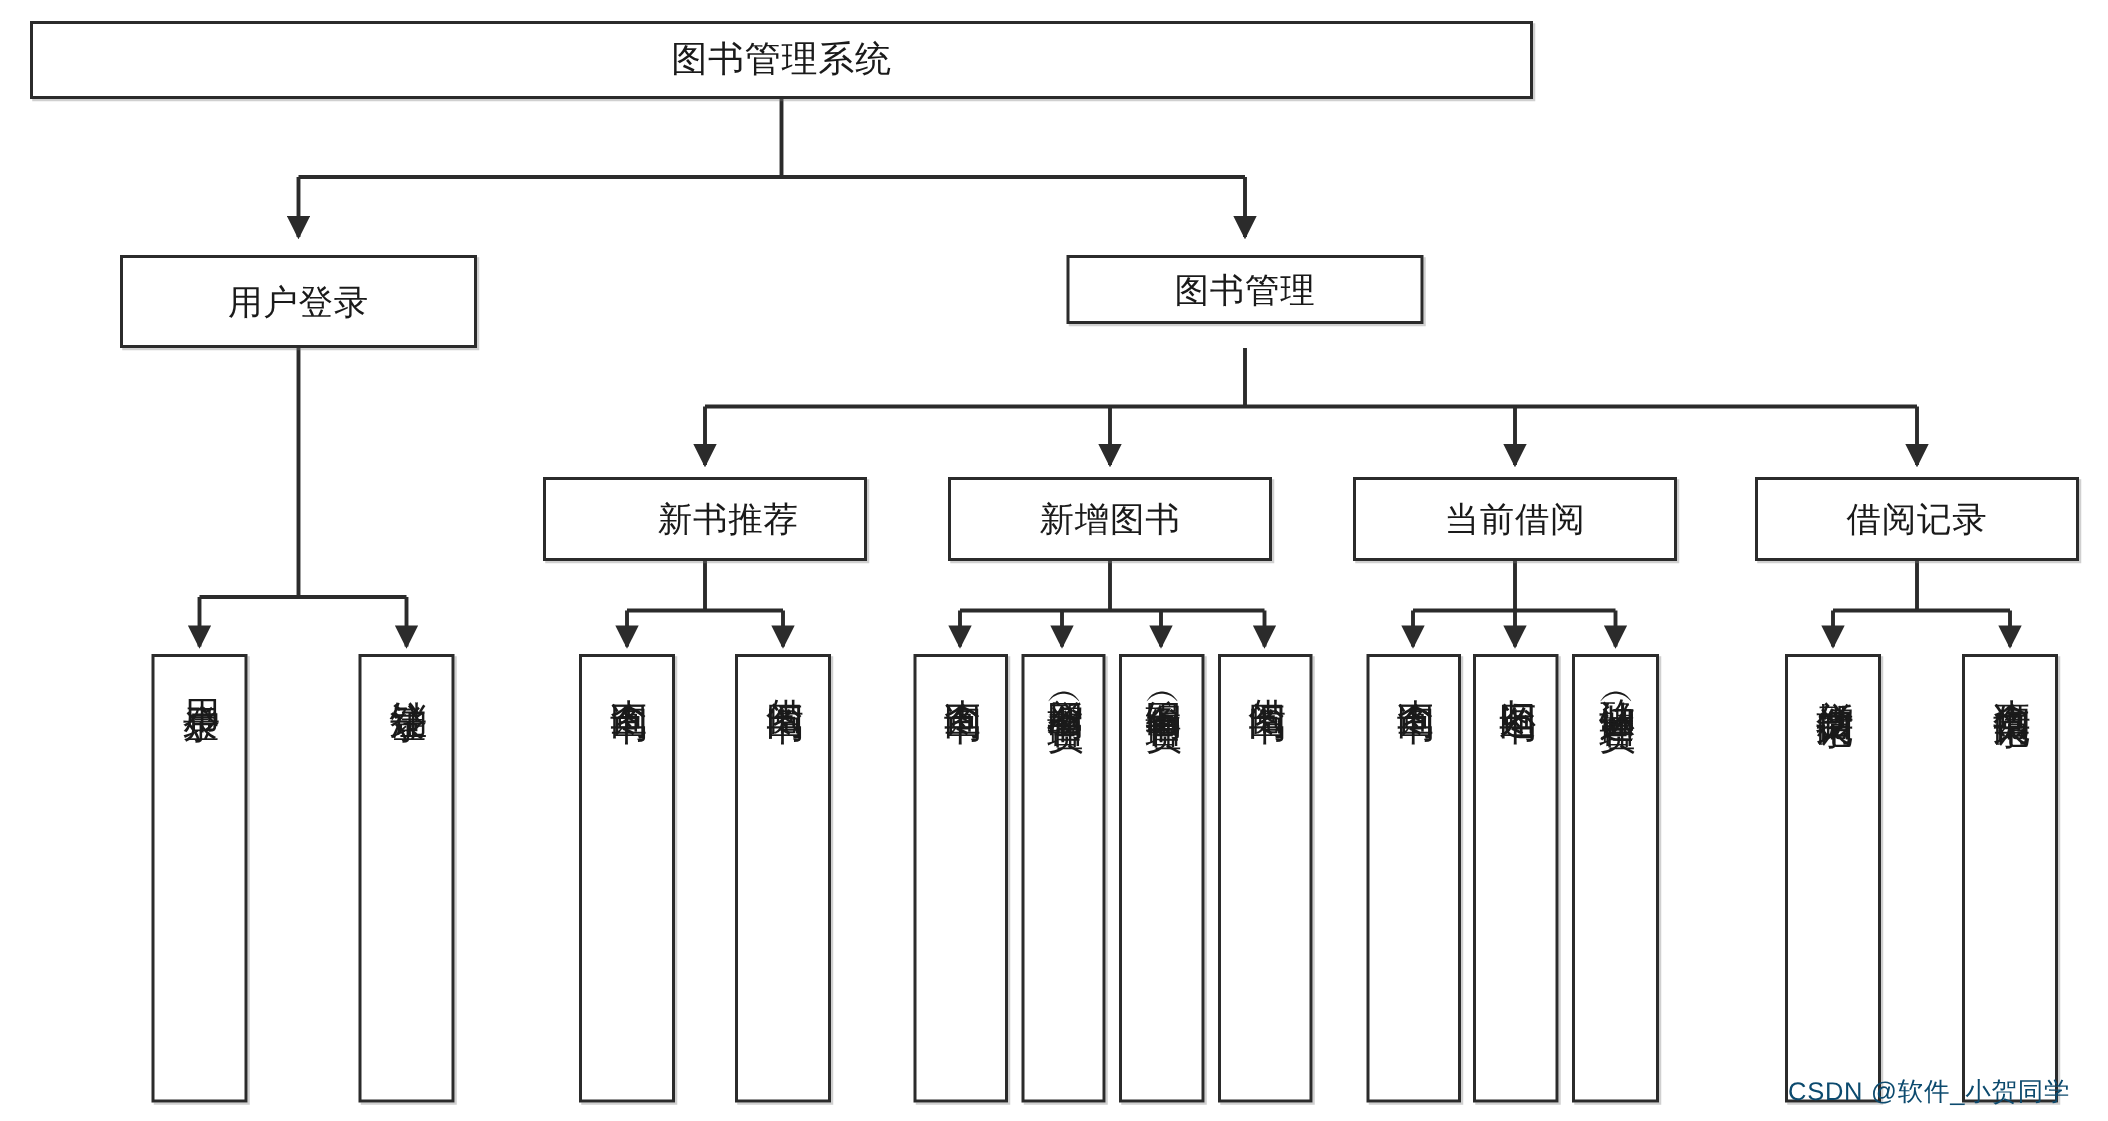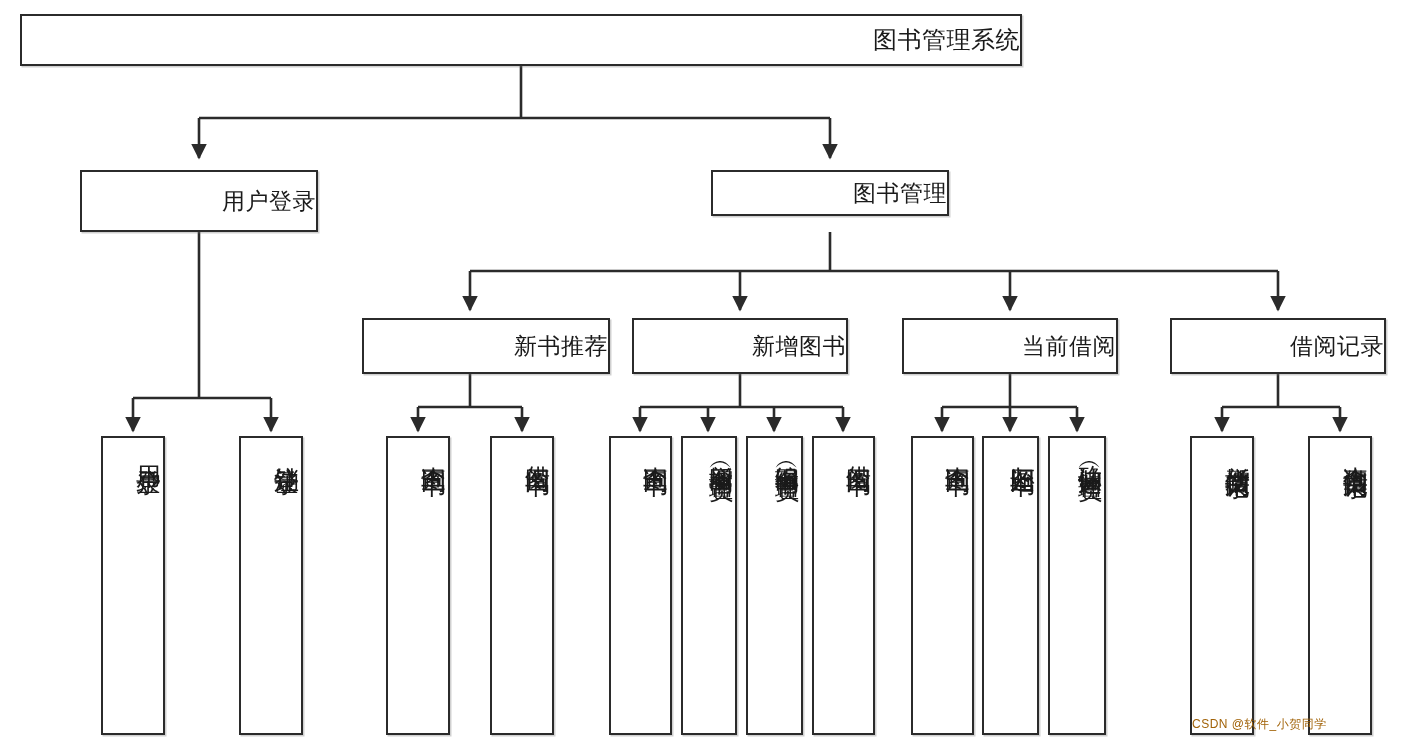--- a/index.html
+++ b/index.html
@@ -25,21 +25,21 @@
     height: 747px;
     pointer-events: none;
   }
   .node {
     position: absolute;
     box-sizing: border-box;
     border: 2.5px solid #2b2b2b;
     background: #ffffff;
     display: flex;
     align-items: center;
-    justify-content: flex-end;
+    justify-content: center;
     color: #1a1a1a;
     box-shadow: 1.5px 1.5px 0 rgba(120,120,120,0.35);
   }
   .node .label {
     display: block;
     text-align: center;
     line-height: 1.22;
     letter-spacing: 0.5px;
   }
   
@@ -61,22 +61,22 @@
     font-size: 25px;
     line-height: 1.18;
     letter-spacing: 2px;
     white-space: nowrap;
   }
   .node.v.tall .label {
     font-size: 24px;
   }
   .watermark {
     position: absolute;
-    font-size: 12px;
-    color: #a16207;
+    font-size: 17px;
+    color: #0c4a6e;
     white-space: nowrap;
     letter-spacing: 0.5px;
   }
 </style>
 </head>
 <body>
 
 <div id="canvas">
 
   <svg class="wires" viewBox="0 0 1405 747">
@@ -133,21 +133,21 @@
     <span class="label">图书管理系统</span>
   </div>
 
   <div class="node h" style="left:80px; top:170px; width:238px; height:62px;">
     <span class="label">用户登录</span>
   </div>
   <div class="node h" style="left:711px; top:170px; width:238px; height:46px;">
     <span class="label">图书管理</span>
   </div>
 
-  <div class="node h" style="left:362px; top:318px; width:248px; height:56px;padding-left:31px;">
+  <div class="node h" style="left:362px; top:318px; width:216px; height:56px;padding-left:31px;">
     <span class="label">新书推荐</span>
   </div>
   <div class="node h" style="left:632px; top:318px; width:216px; height:56px;">
     <span class="label">新增图书</span>
   </div>
   <div class="node h" style="left:1170px; top:318px; width:216px; height:56px;">
     <span class="label">借阅记录</span>
   </div>
   <div class="node h" style="left:902px; top:318px; width:216px; height:56px;">
     <span class="label">当前借阅</span>

